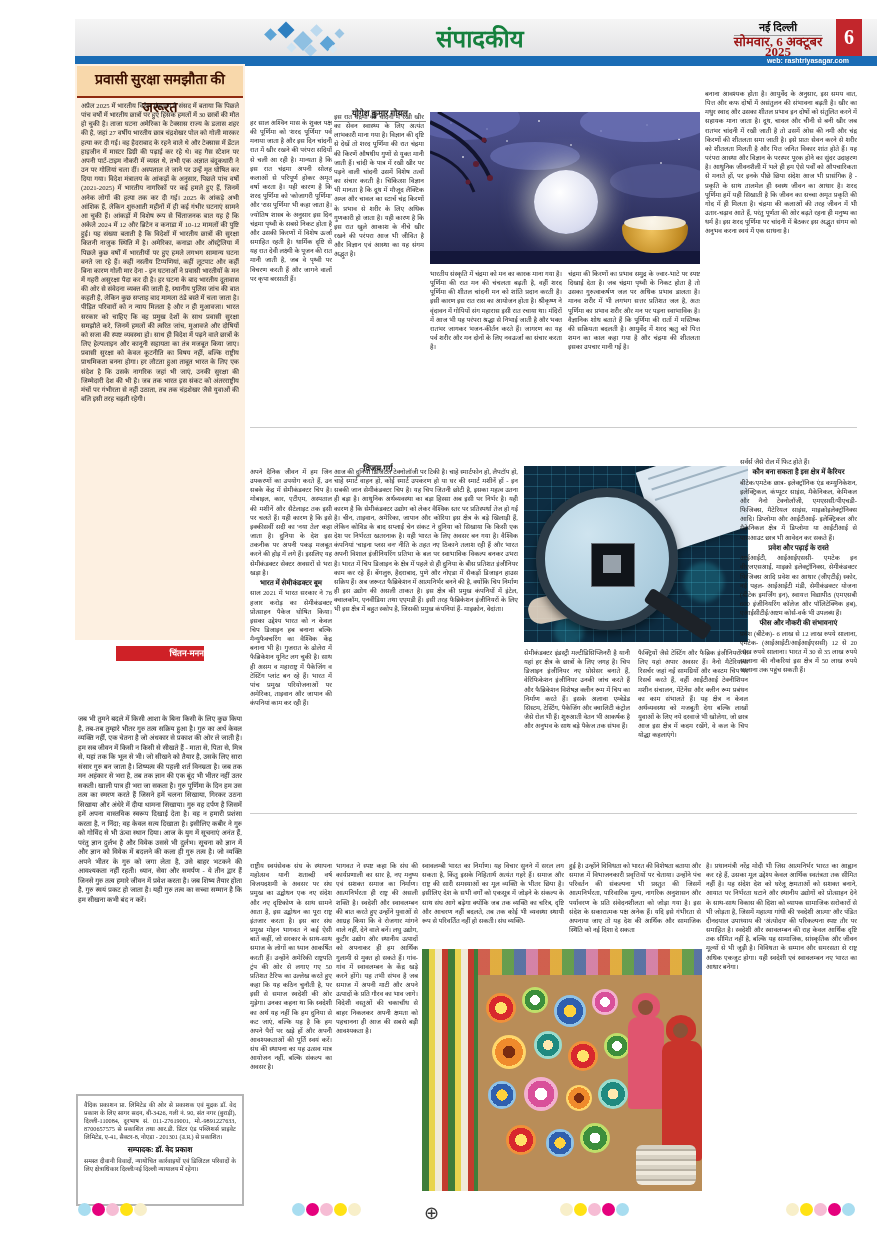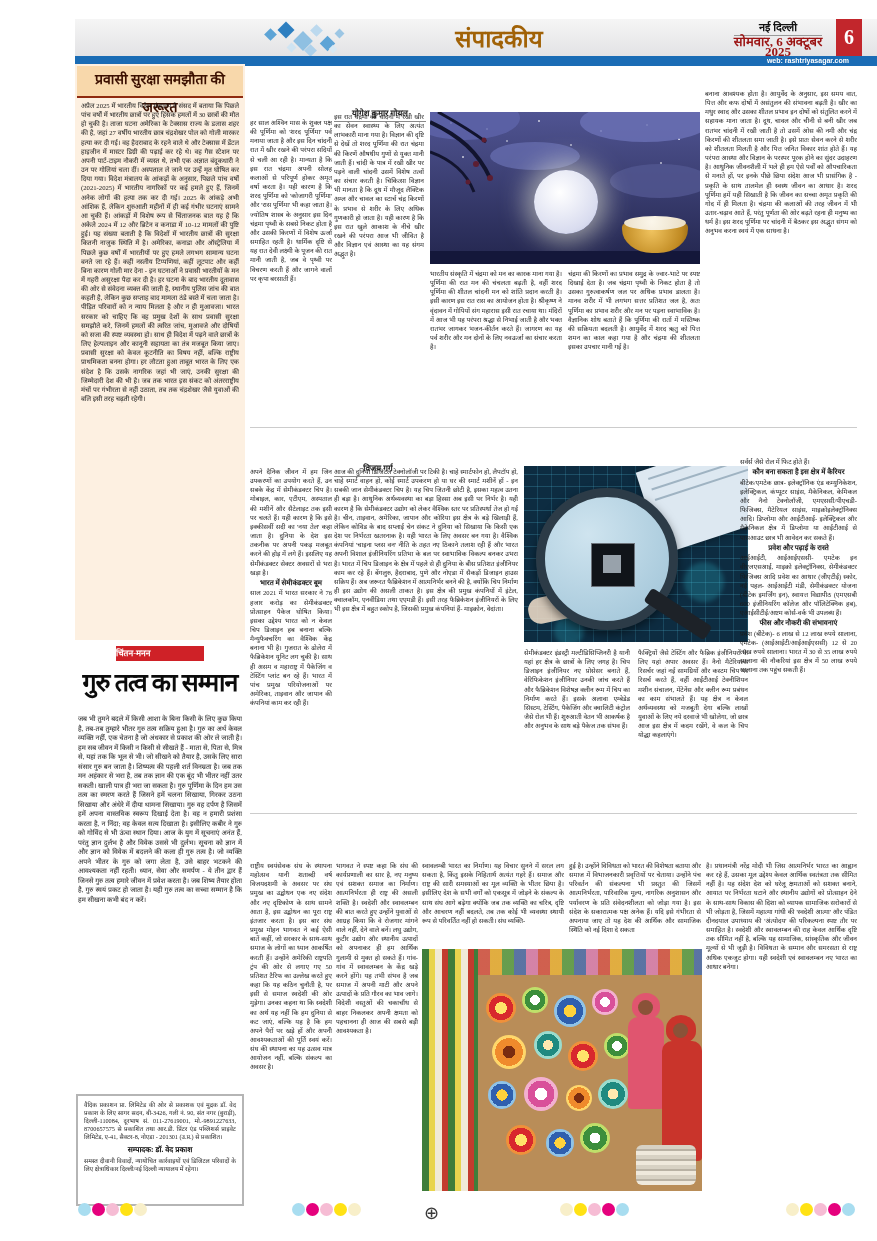--- a/index.html
+++ b/index.html
@@ -9,22 +9,22 @@
   
   .header-band{position:absolute;left:75px;top:19px;width:802px;height:37px;
     background:linear-gradient(#f5f5f5,#e3e3e5);}
   .masthead-box{position:absolute;left:75px;top:19px;width:186px;height:37px;
     background:linear-gradient(120deg,#2f8ccc,#0c5ea9);
     clip-path:polygon(0 0,100% 0,87% 100%,0 100%);}
   .masthead-title{position:absolute;left:14px;top:0;line-height:37px;font-size:19px;
     font-weight:900;color:#fff;letter-spacing:.5px;white-space:nowrap;}
   .mast-dia{position:absolute;background:rgba(255,255,255,.16);transform:rotate(45deg);}
   .dia{position:absolute;transform:rotate(45deg);}
-  .section-title{position:absolute;left:389px;top:21px;width:220px;text-align:center;
-    font-size:24px;font-weight:900;color:#a16207;}
+  .section-title{position:absolute;left:370px;top:21px;width:220px;text-align:center;
+    font-size:24px;font-weight:900;color:#15803d;}
   .dateline{position:absolute;left:726px;top:21px;width:104px;text-align:center;}
   .dateline .city{font-size:11px;font-weight:900;color:#111;line-height:13px;}
   .dateline .rule{border-top:1px solid #999;margin:1px 8px;}
   .dateline .date{font-size:13px;font-weight:bold;color:#9b1313;line-height:10px;}
   .pageno{position:absolute;left:836px;top:19px;width:26px;height:37px;background:#c2262c;}
   .pageno span{display:block;text-align:center;line-height:37px;font-size:20px;font-weight:900;color:#fff;}
   .webstrip{position:absolute;left:75px;top:56px;width:802px;height:10px;background:#1a6cb5;}
   .webstrip span{position:absolute;right:28px;top:0;font-size:7px;font-weight:bold;color:#fff;line-height:10px;
     font-family:"Liberation Sans","DejaVu Sans",sans-serif;}
   
@@ -33,21 +33,21 @@
   .byline{position:absolute;font-weight:bold;font-size:8.4px;color:#222;text-align:center;
     border-bottom:1px solid #8a8a8a;padding-bottom:3px;}
   .subhead{font-weight:bold;font-size:7.1px;text-align:center;margin:2px 0 1px 0;line-height:8.5px;}
   .divider{position:absolute;border-top:1px solid #cccccc;}
   
   .sidebar-panel{position:absolute;left:75px;top:64px;width:170px;height:576px;background:#fdf0e1;}
   .lead-title-box{position:absolute;left:77px;top:66px;width:166px;height:30px;background:#f8d8ab;
     border-bottom:2px solid #8f2a10;}
   .lead-title-box div{text-align:center;line-height:28px;font-size:14px;font-weight:900;color:#3c1000;}
   .chintan-banner{position:absolute;left:116px;top:646px;width:88px;height:15px;background:#cf2127;}
-  .chintan-banner div{text-align:left;line-height:15px;font-size:8.5px;font-weight:900;color:#fff;}
+  .chintan-banner div{text-align:right;line-height:15px;font-size:8.5px;font-weight:900;color:#fff;}
   .guru-title{position:absolute;left:75px;top:664px;width:170px;text-align:center;
     font-size:25px;font-weight:900;color:#0b0b0b;letter-spacing:-1px;}
   .pub-box{position:absolute;left:76px;top:1094px;width:168px;height:112px;border:2px solid #b5b5b5;
     padding:5px 6px;box-sizing:border-box;background:#fff;}
   .pub-text{font-size:6.2px;line-height:8px;text-align:justify;color:#222;}
   .pub-editor{font-size:7.5px;font-weight:900;text-align:center;margin:3px 0;color:#111;}
   
   .img1{position:absolute;left:430px;top:112px;width:270px;height:152px;overflow:hidden;
     background:linear-gradient(#505492,#23264e);}
   .img1 .band{position:absolute;left:0;bottom:0;width:100%;height:13px;background:#14173a;}
@@ -138,21 +138,20 @@
 
   <div class="sidebar-panel"></div>
   <div class="lead-title-box">
     <div>प्रवासी सुरक्षा समझौता की जरूरत</div>
   </div>
   <div class="col" style="left:81px;top:101px;width:158px;height:534px;font-size:6.7px;">अप्रैल 2025 में भारतीय विदेश मंत्रालय ने संसद में बताया कि पिछले पांच वर्षों में भारतीय छात्रों पर हुए हिंसक हमलों में 30 छात्रों की मौत हो चुकी है। ताजा घटना अमेरिका के टेक्सास राज्य के डलास शहर की है, जहां 27 वर्षीय भारतीय छात्र चंद्रशेखर पोल को गोली मारकर हत्या कर दी गई। वह हैदराबाद के रहने वाले थे और टेक्सास में डेंटल हाइजीन में मास्टर डिग्री की पढ़ाई कर रहे थे। वह गैस स्टेशन पर अपनी पार्ट-टाइम नौकरी में व्यस्त थे, तभी एक अज्ञात बंदूकधारी ने उन पर गोलियां चला दीं। अस्पताल ले जाने पर उन्हें मृत घोषित कर दिया गया। विदेश मंत्रालय के आंकड़ों के अनुसार, पिछले पांच वर्षों (2021-2025) में भारतीय नागरिकों पर कई हमले हुए हैं, जिनमें अनेक लोगों की हत्या तक कर दी गई। 2025 के आंकड़े अभी आंशिक हैं, लेकिन शुरुआती महीनों में ही कई गंभीर घटनाएं सामने आ चुकी हैं। आंकड़ों में विशेष रूप से चिंताजनक बात यह है कि अकेले 2024 में 12 और ब्रिटेन व कनाडा में 10-12 मामलों की पुष्टि हुई। यह संख्या बताती है कि विदेशों में भारतीय छात्रों की सुरक्षा कितनी नाजुक स्थिति में है। अमेरिका, कनाडा और ऑस्ट्रेलिया में पिछले कुछ वर्षों में भारतीयों पर हुए हमले लगभग सामान्य घटना बनते जा रहे हैं। कहीं नस्लीय टिप्पणियां, कहीं लूटपाट और कहीं बिना कारण गोली मार देना - इन घटनाओं ने प्रवासी भारतीयों के मन में गहरी असुरक्षा पैदा कर दी है। हर घटना के बाद भारतीय दूतावास की ओर से संवेदना व्यक्त की जाती है, स्थानीय पुलिस जांच की बात कहती है, लेकिन कुछ सप्ताह बाद मामला ठंडे बस्ते में चला जाता है। पीड़ित परिवारों को न न्याय मिलता है और न ही मुआवजा। भारत सरकार को चाहिए कि वह प्रमुख देशों के साथ प्रवासी सुरक्षा समझौते करे, जिनमें हमलों की त्वरित जांच, मुआवजे और दोषियों को सजा की स्पष्ट व्यवस्था हो। साथ ही विदेश में पढ़ने वाले छात्रों के लिए हेल्पलाइन और कानूनी सहायता का तंत्र मजबूत किया जाए। प्रवासी सुरक्षा को केवल कूटनीति का विषय नहीं, बल्कि राष्ट्रीय प्राथमिकता बनना होगा। हर लौटता हुआ ताबूत भारत के लिए एक संदेश है कि उसके नागरिक जहां भी जाएं, उनकी सुरक्षा की जिम्मेदारी देश की भी है। जब तक भारत इस संकट को अंतरराष्ट्रीय मंचों पर गंभीरता से नहीं उठाता, तब तक चंद्रशेखर जैसे युवाओं की बलि इसी तरह चढ़ती रहेगी।</div>
 
   <div class="chintan-banner">
     <div>चिंतन-मनन</div>
   </div>
-  <div class="guru-title">गुरु तत्व का सम्मान</div>
   <div class="col" style="left:78px;top:714px;width:164px;height:374px;font-size:6.9px;line-height:9.5px;">जब भी तुमने बदले में किसी आशा के बिना किसी के लिए कुछ किया है, तब-तब तुम्हारे भीतर गुरु तत्व सक्रिय हुआ है। गुरु का अर्थ केवल व्यक्ति नहीं, एक चेतना है जो अंधकार से प्रकाश की ओर ले जाती है। हम सब जीवन में किसी न किसी से सीखते हैं - माता से, पिता से, मित्र से, यहां तक कि भूल से भी। जो सीखने को तैयार है, उसके लिए सारा संसार गुरु बन जाता है। शिष्यत्व की पहली शर्त विनम्रता है। जब तक मन अहंकार से भरा है, तब तक ज्ञान की एक बूंद भी भीतर नहीं उतर सकती। खाली पात्र ही भरा जा सकता है। गुरु पूर्णिमा के दिन हम उस तत्व का स्मरण करते हैं जिसने हमें चलना सिखाया, गिरकर उठना सिखाया और अंधेरे में दीया थामना सिखाया। गुरु वह दर्पण है जिसमें हमें अपना वास्तविक स्वरूप दिखाई देता है। वह न हमारी प्रशंसा करता है, न निंदा; वह केवल सत्य दिखाता है। इसीलिए कबीर ने गुरु को गोविंद से भी ऊंचा स्थान दिया। आज के युग में सूचनाएं अनंत हैं, परंतु ज्ञान दुर्लभ है और विवेक उससे भी दुर्लभ। सूचना को ज्ञान में और ज्ञान को विवेक में बदलने की कला ही गुरु तत्व है। जो व्यक्ति अपने भीतर के गुरु को जगा लेता है, उसे बाहर भटकने की आवश्यकता नहीं रहती। ध्यान, सेवा और समर्पण - ये तीन द्वार हैं जिनसे गुरु तत्व हमारे जीवन में प्रवेश करता है। जब शिष्य तैयार होता है, गुरु स्वयं प्रकट हो जाता है। यही गुरु तत्व का सच्चा सम्मान है कि हम सीखना कभी बंद न करें।</div>
 
   <div class="pub-box">
     <div class="pub-text">वैदिक प्रकाशन प्रा. लिमिटेड की ओर से प्रकाशक एवं मुद्रक डॉ. वेद प्रकाश के लिए सागर सदन, बी-3426, गली नं. 90, संत नगर (बुराड़ी), दिल्ली-110084, दूरभाष सं. 011-27619001, मो.-9891227633, 8700657575 से प्रकाशित तथा आर.डी. प्रिंटर एंड पब्लिशर्स प्राइवेट लिमिटेड, ए-41, सैक्टर-8, नोएडा - 201301 (उ.प्र.) से प्रकाशित।</div>
     <div class="pub-editor">सम्पादक: डॉ. वेद प्रकाश</div>
     <div class="pub-text">समस्त दीवानी विवादों, न्यायोचित कार्रवाइयों एवं डिजिटल परिवादों के लिए क्षेत्राधिकार दिल्ली/नई दिल्ली न्यायालय में रहेगा।</div>
   </div>
 
   <div class="byline" style="left:334px;top:107px;width:92px;">योगेश कुमार गोयल</div>
 

